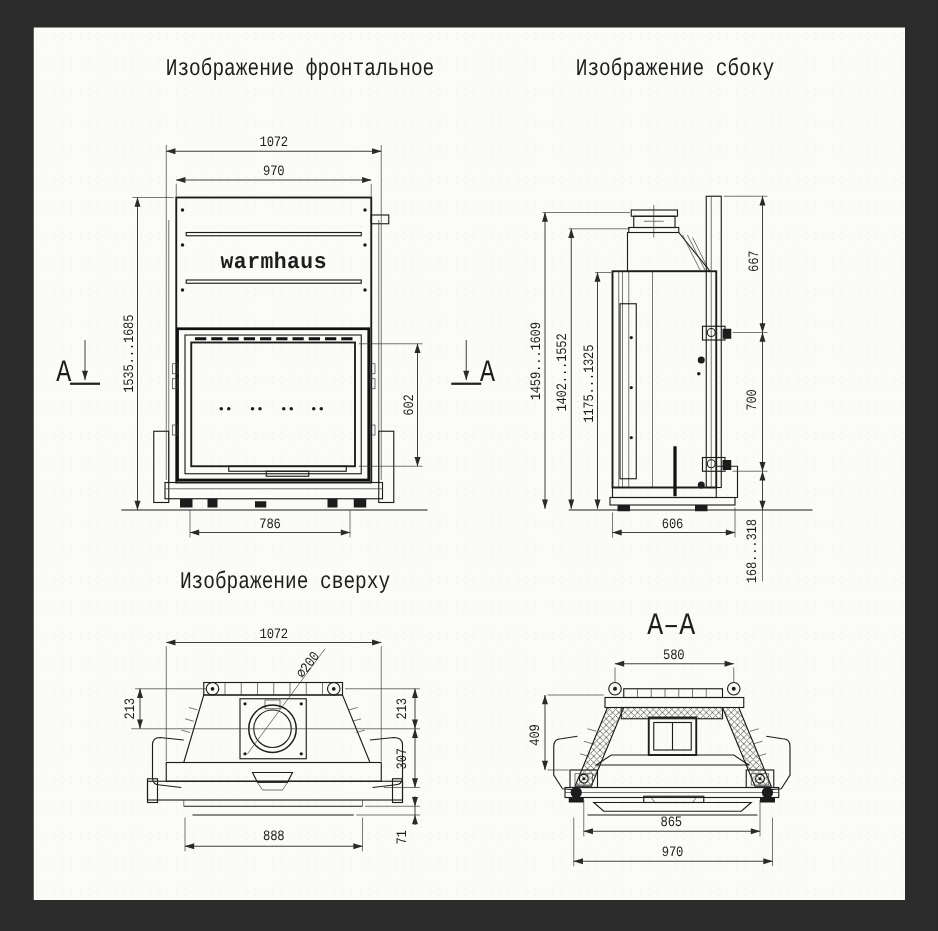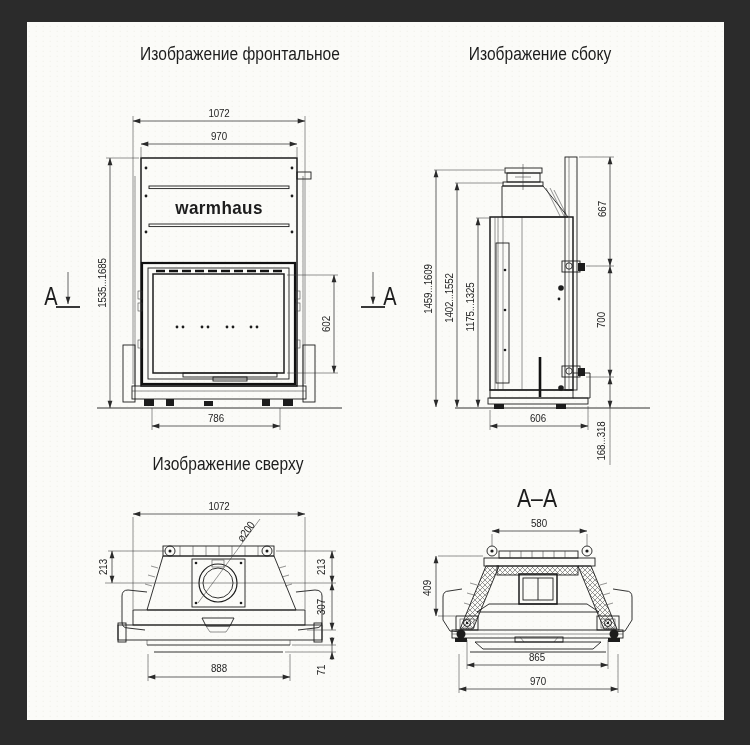--- a/index.html
+++ b/index.html
@@ -1,17 +1,17 @@
 <!DOCTYPE html>
 <html><head>
 <meta charset="utf-8">
 <style>
   html,body{margin:0;padding:0;background:#2b2b2b;}
   #canvas{position:relative;width:750px;height:745px;background:#2b2b2b;overflow:hidden;
-          font-family:Liberation Sans, sans-serif;}
+          font-family:Liberation Mono, monospace;}
   svg{position:absolute;left:0;top:0;}
   
   .o{stroke:#1c1c1c;stroke-width:1.5;fill:none;stroke-linejoin:miter;}
   .o2{stroke:#111;stroke-width:2.2;fill:none;}
   .m{stroke:#1c1c1c;stroke-width:0.9;fill:none;}
   .t{stroke:#3c3c3c;stroke-width:0.55;fill:none;}
   .d{stroke:#333;stroke-width:0.75;fill:none;}
   .f{fill:#1c1c1c;stroke:none;}
   text{fill:#1d1d1d;}
   .dimt{font-size:11.5px;letter-spacing:-0.2px;}

